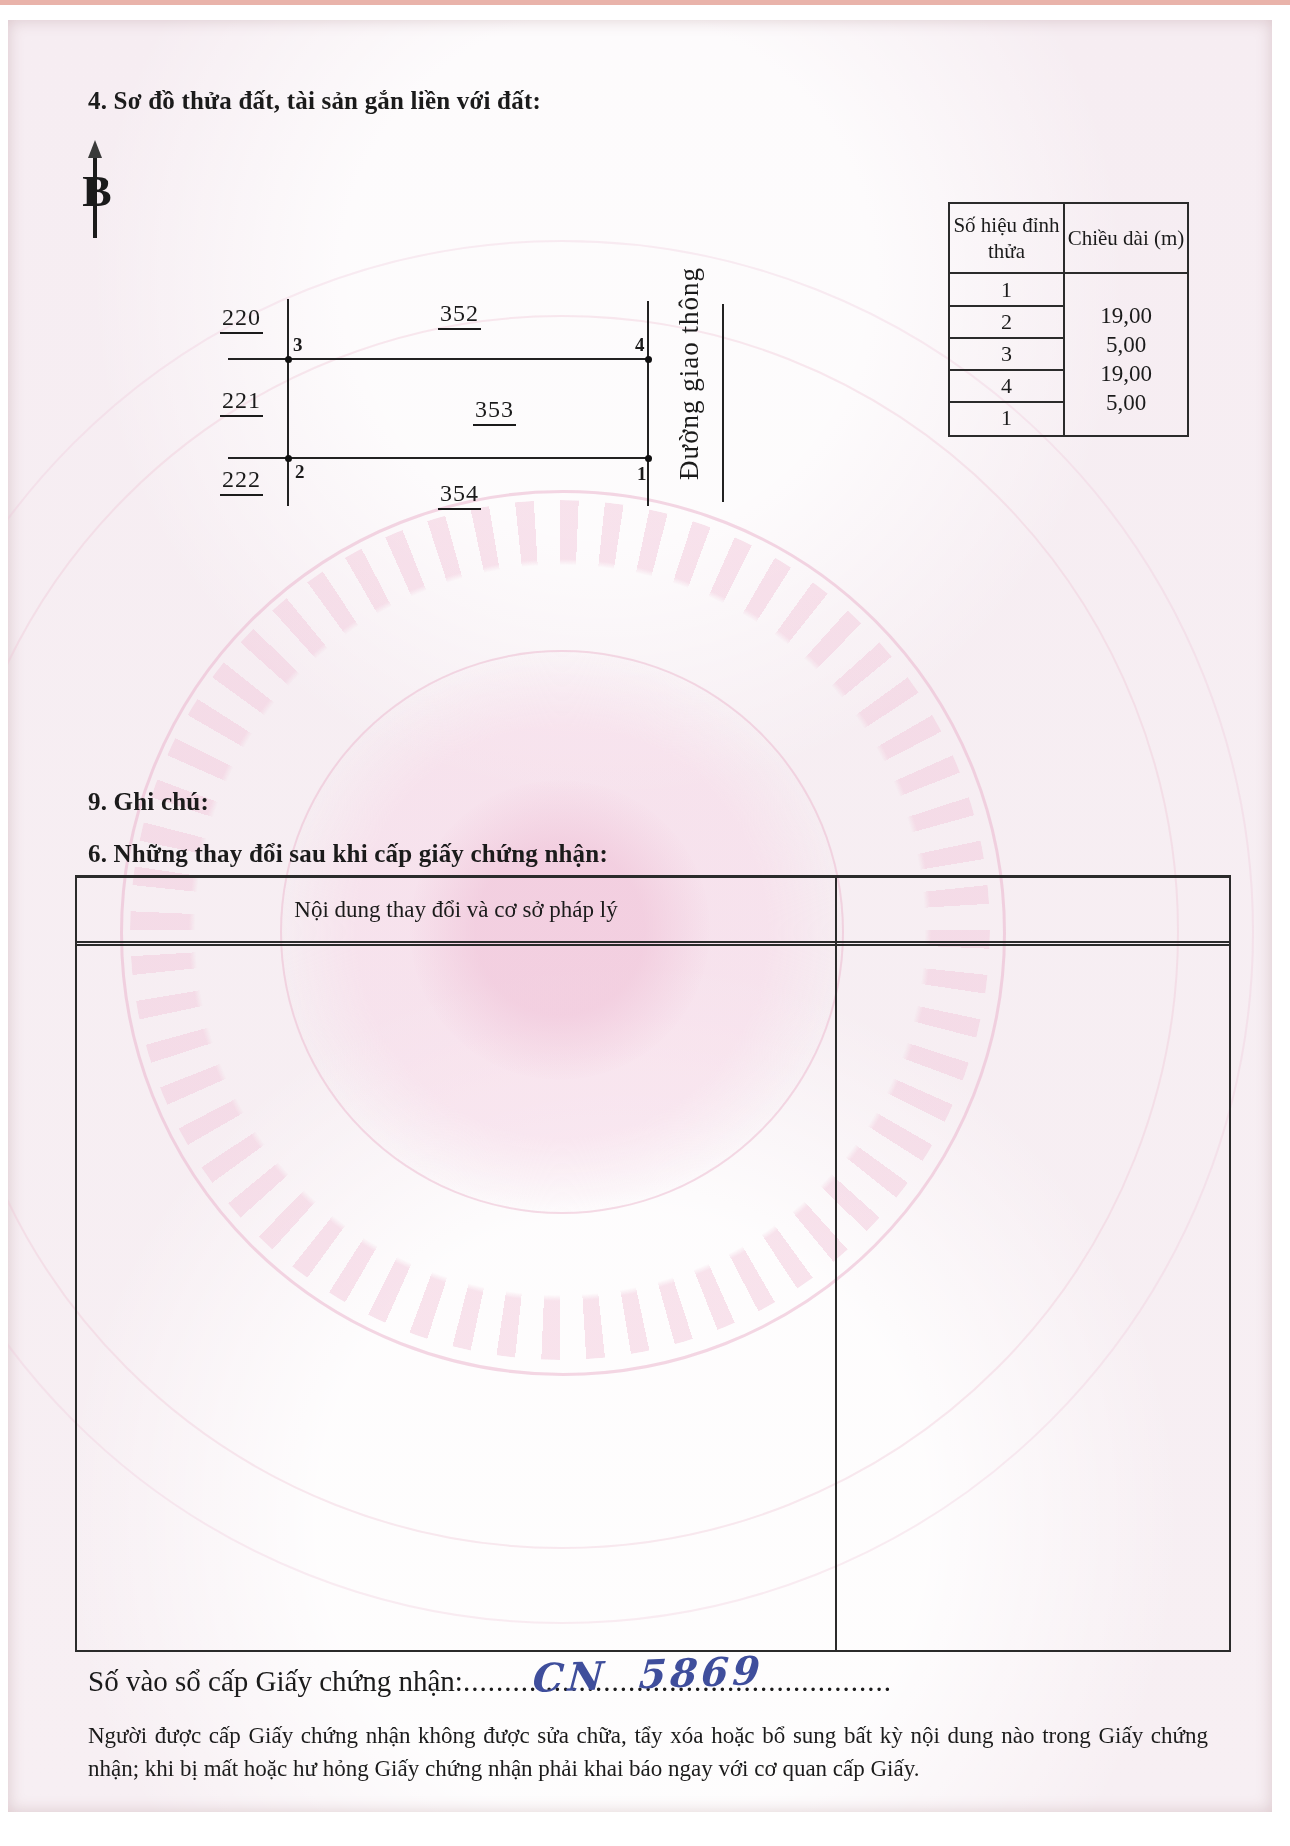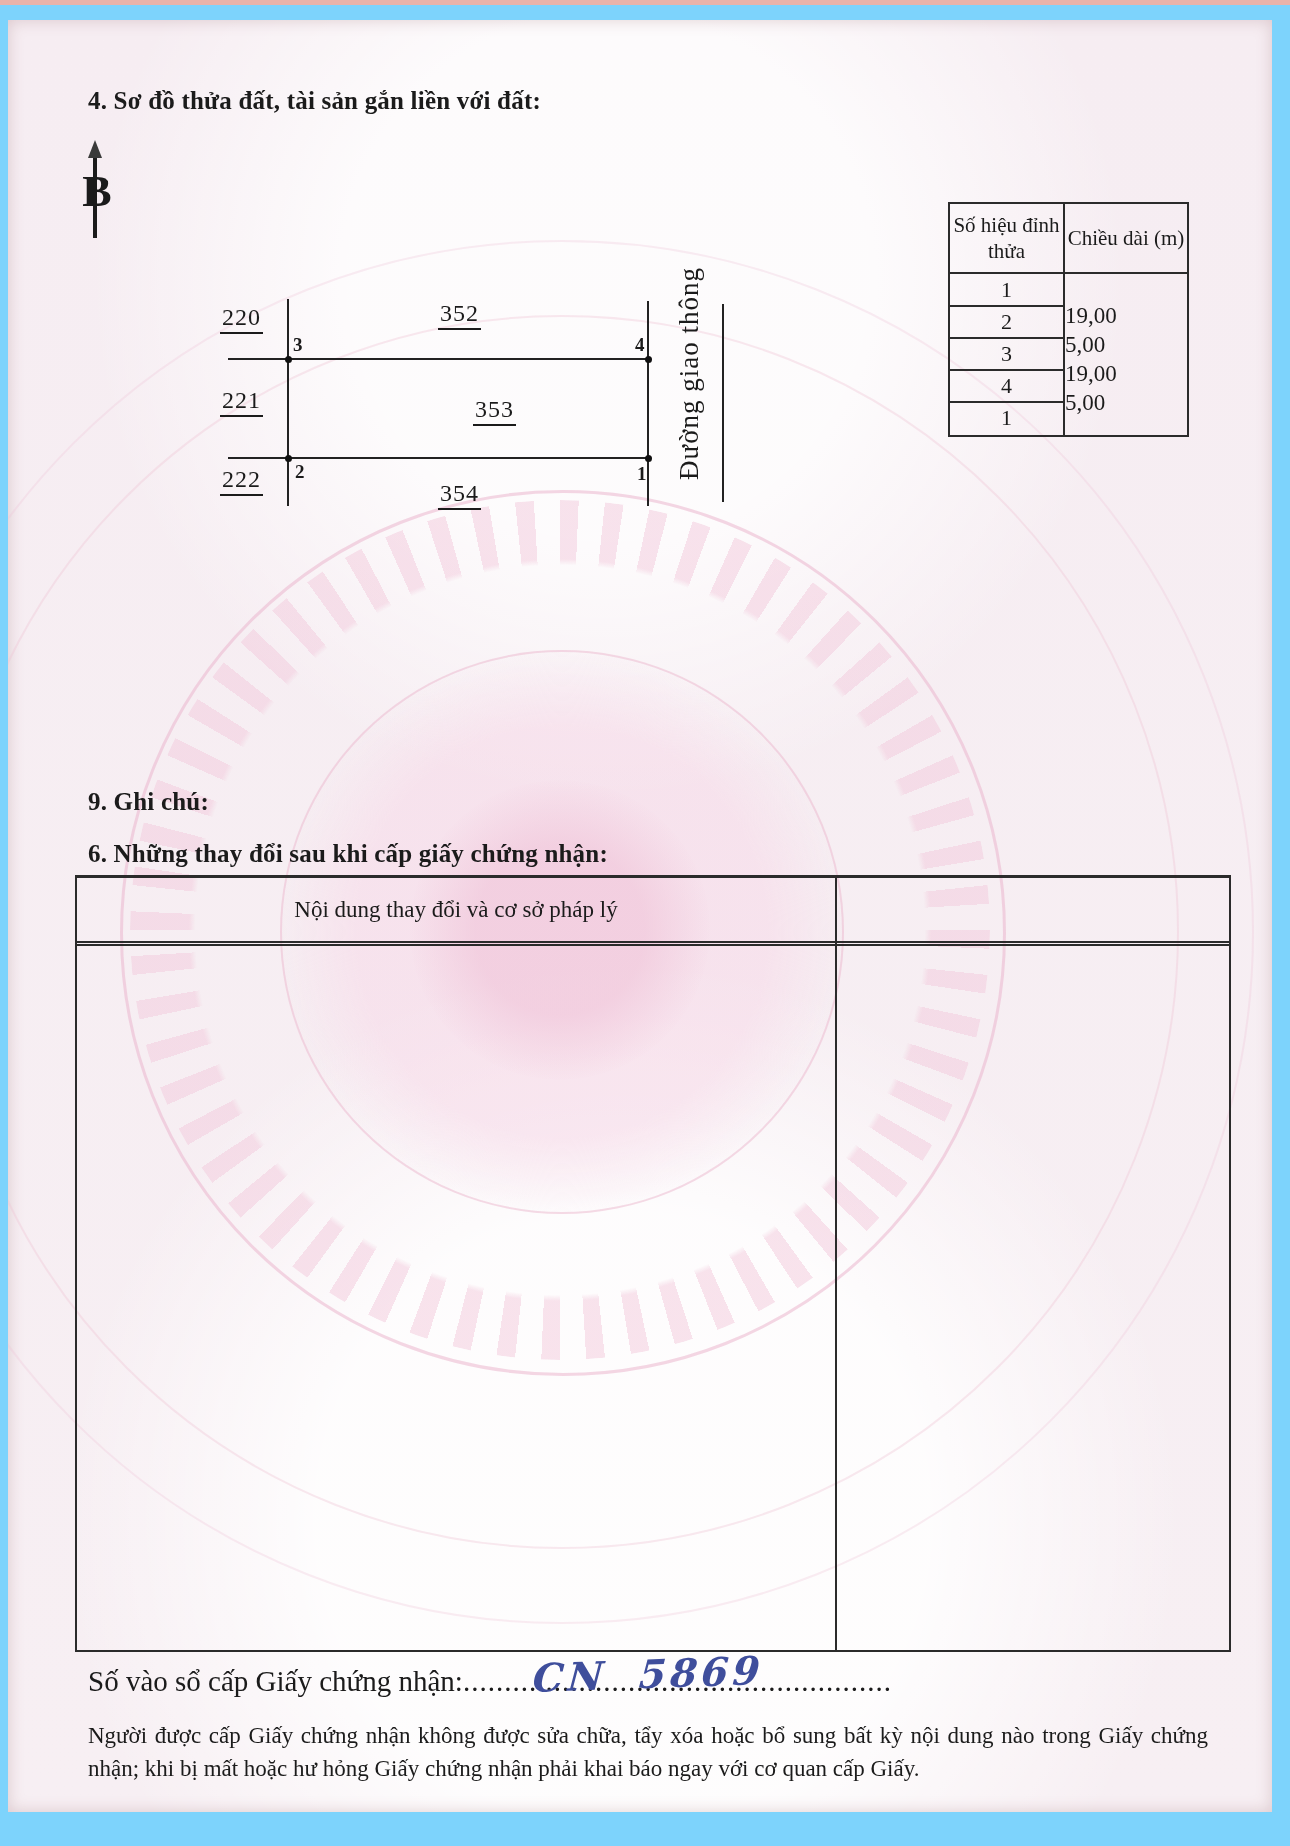--- a/index.html
+++ b/index.html
@@ -1,16 +1,16 @@
 <!DOCTYPE html>
 <html><head>
 <meta charset="utf-8">
 <style>
   html,body{margin:0;padding:0;background:#0e0d0d;}
-  .scan{position:relative;width:1290px;height:1846px;background:#7dd3fc;overflow:hidden;
+  .scan{position:relative;width:1290px;height:1846px;background:#ffffff;overflow:hidden;
         font-family:"Liberation Serif","DejaVu Serif",serif;color:#1b1b1b;}
   .top-strip{position:absolute;left:0;top:0;width:1290px;height:5px;background:#e9b3aa;}
   .page{position:absolute;left:8px;top:20px;width:1264px;height:1792px;overflow:hidden;
         background:
           radial-gradient(circle 560px at 615px 1500px, rgba(255,255,255,.85) 0 55%, rgba(255,255,255,0) 100%),
           radial-gradient(circle 520px at 600px 260px, rgba(255,255,255,.8) 0 50%, rgba(255,255,255,0) 100%),
           linear-gradient(#f6edf2,#f7eff3);
         box-shadow:inset 0 0 16px rgba(122,62,70,.22);}
   .wm{position:absolute;border-radius:50%;pointer-events:none;}
   .wm-big2{left:-138px;top:220px;width:1380px;height:1380px;border:2px solid rgba(238,196,214,.30);}
@@ -35,21 +35,21 @@
   .vxl{position:absolute;font-size:19px;font-weight:bold;}
   .road{position:absolute;left:650px;top:228px;width:62px;height:250px;display:flex;align-items:center;justify-content:center;}
   .road span{writing-mode:vertical-rl;transform:rotate(180deg);font-size:27px;white-space:nowrap;letter-spacing:1px;}
 
   
   .vtable{position:absolute;left:940px;top:182px;width:237px;height:231px;border:2px solid #2b2b2b;font-size:21px;}
   .vt-divider{position:absolute;left:113px;top:0;width:2px;height:100%;background:#2b2b2b;}
   .vt-hline{position:absolute;background:#2b2b2b;height:2px;}
   .vt-cell{position:absolute;display:flex;align-items:center;justify-content:center;text-align:center;line-height:1.25;}
   .vt-num{font-size:22px;}
-  .vt-len{position:absolute;left:115px;width:122px;text-align:left;font-size:23px;transform:translateY(-50%);}
+  .vt-len{position:absolute;left:115px;width:122px;text-align:center;font-size:23px;transform:translateY(-50%);}
 
   
   .ctable{position:absolute;left:67px;top:855px;width:1152px;height:772px;border:2px solid #2b2b2b;border-top-width:3px;}
   .ct-divider{position:absolute;left:758px;top:0;width:2px;height:100%;background:#2b2b2b;}
   .ct-header{position:absolute;left:0;top:0;width:100%;height:63px;border-bottom:5px double #2b2b2b;}
   .ct-h1{position:absolute;left:0;top:0;width:758px;height:63px;display:flex;align-items:center;justify-content:center;font-size:23px;text-align:right;}
   .ct-h2{position:absolute;left:760px;top:0;width:392px;height:63px;display:flex;align-items:center;justify-content:center;text-align:center;font-size:23px;line-height:1.2;}
   .ct-h2 span{display:block;max-width:215px;}
 
   .register{position:absolute;left:80px;top:1645px;width:700px;font-size:29px;white-space:nowrap;overflow:visible;}

